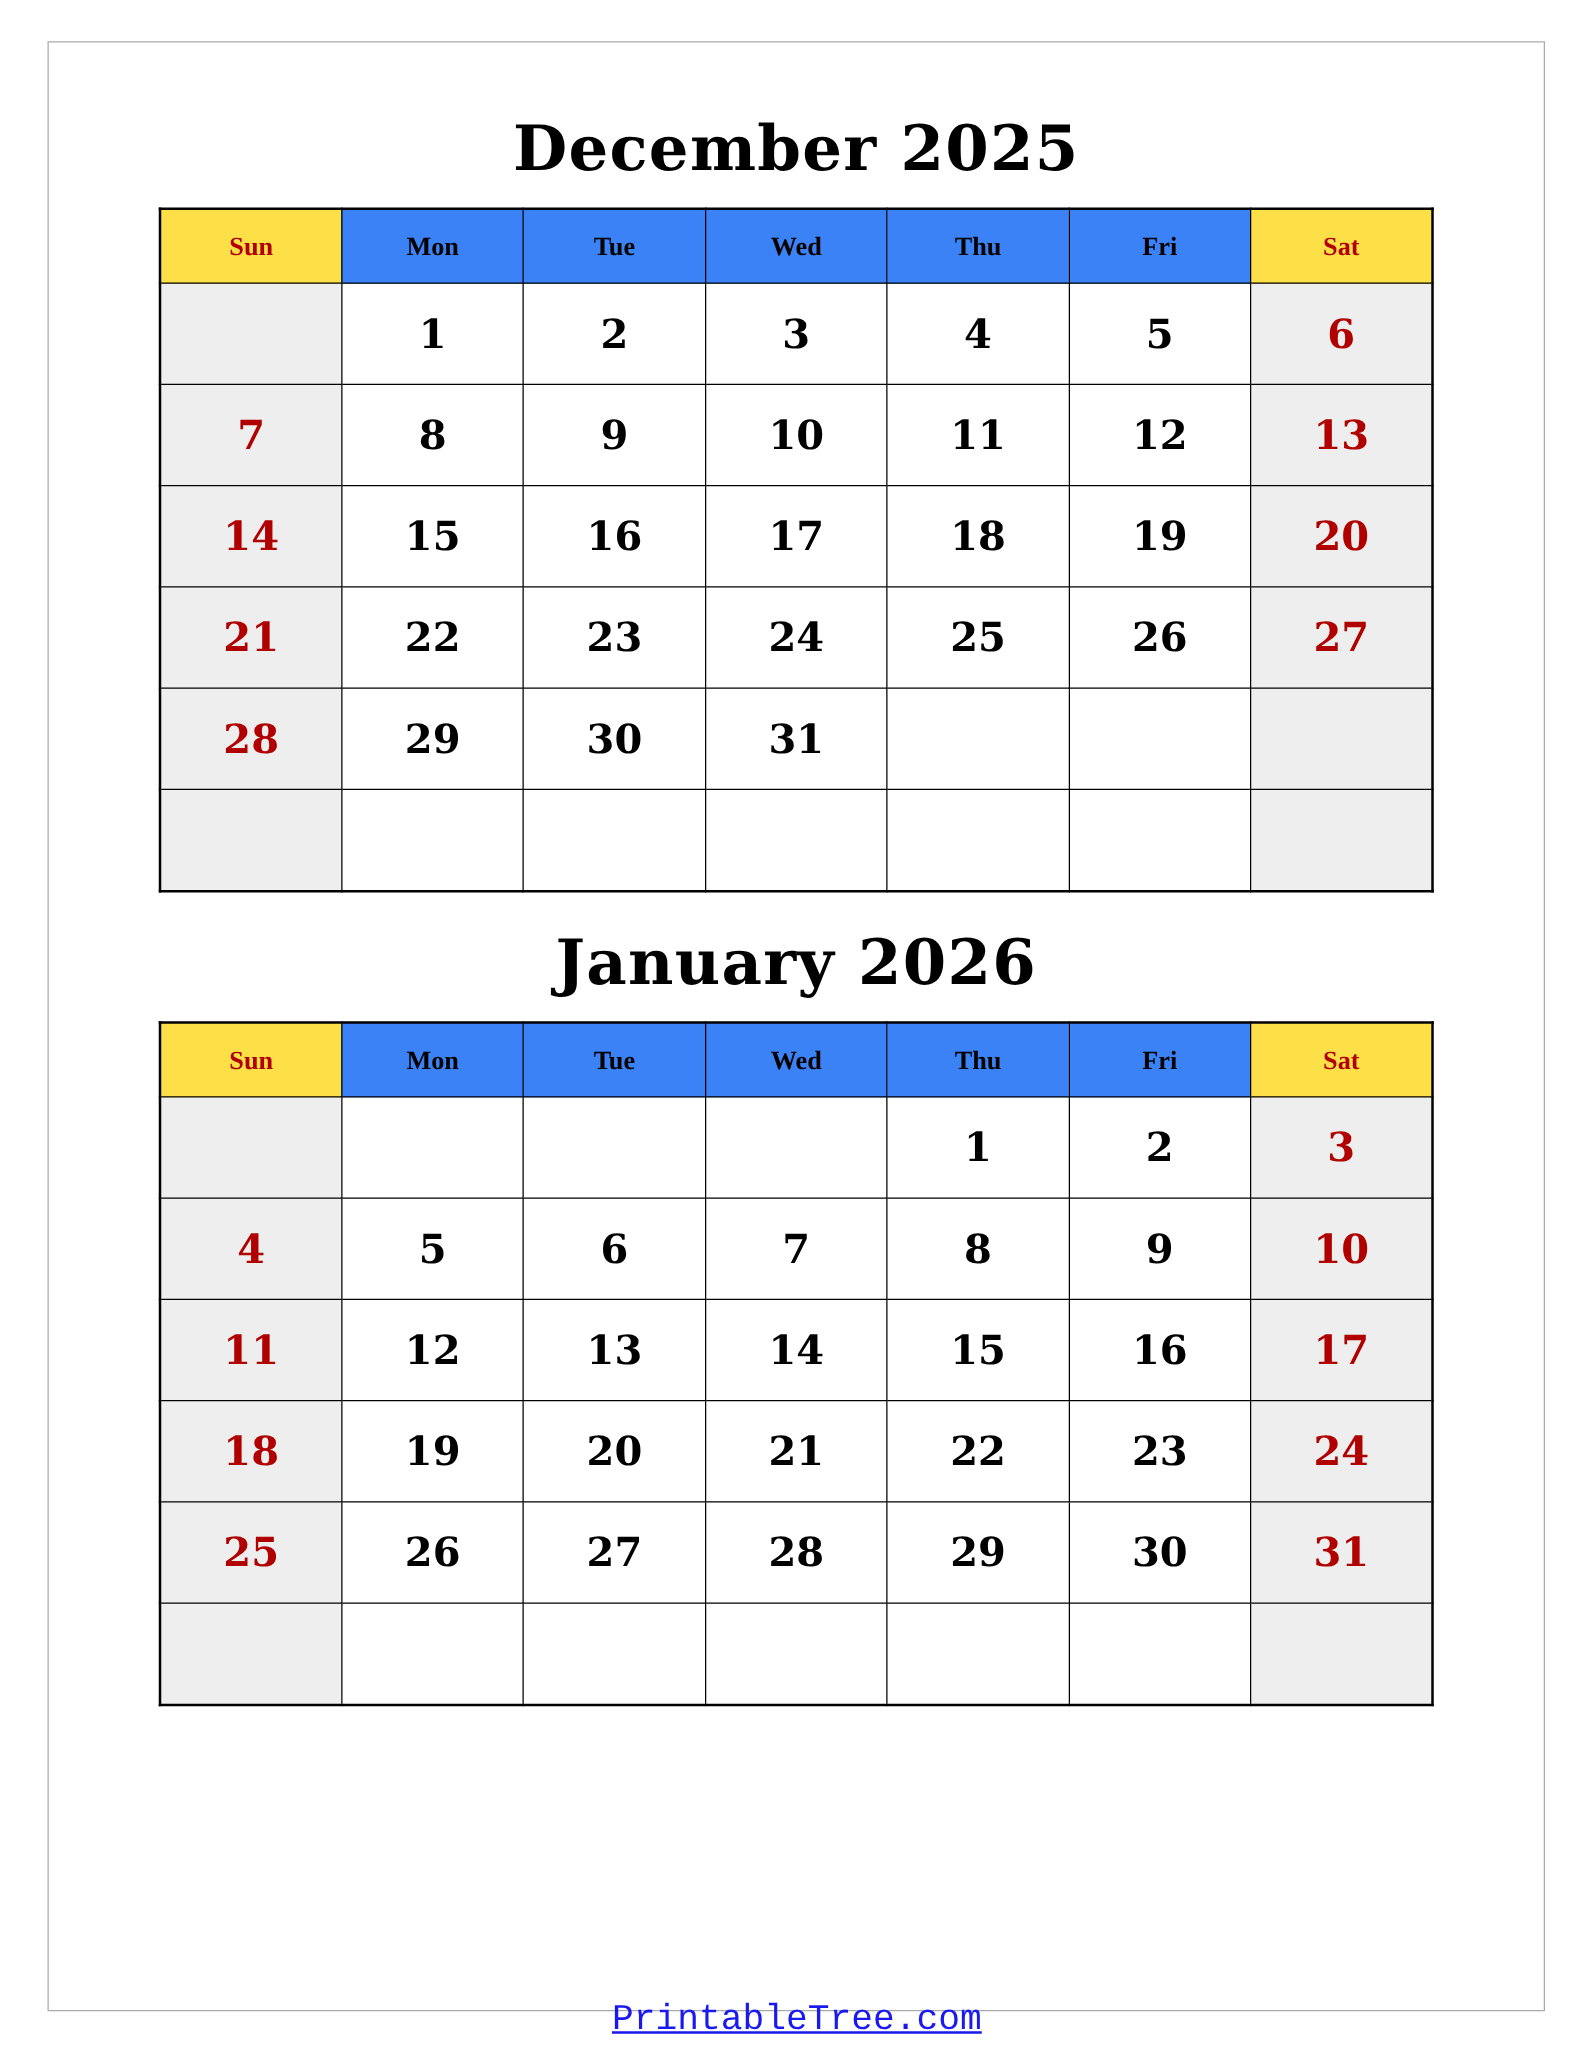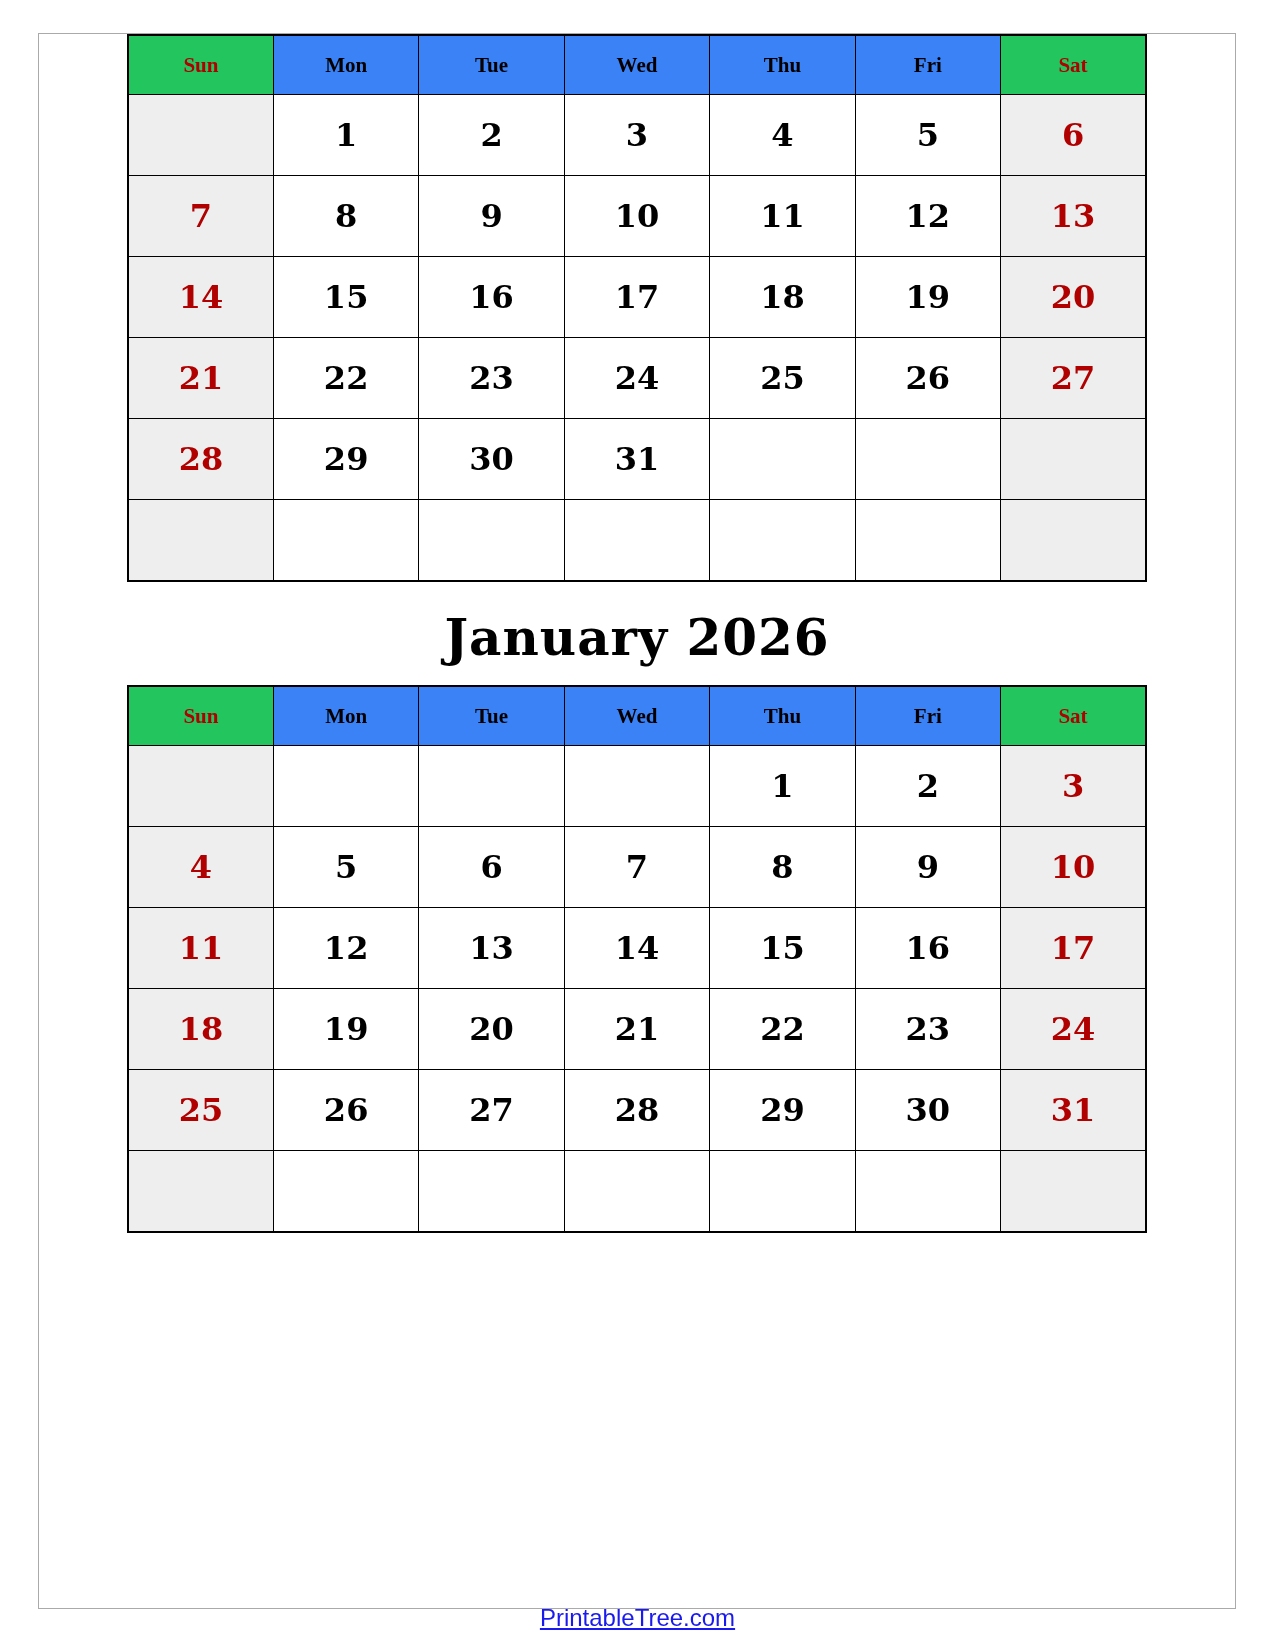--- a/index.html
+++ b/index.html
@@ -59,21 +59,21 @@
     border: 1px solid #000000;
     height: 58px;
     text-align: center;
     vertical-align: middle;
     font-family: "Liberation Serif", serif;
     font-weight: bold;
     font-size: 21px;
     padding: 0;
   }
   th.wk-sun, th.wk-sat {
-    background: #22c55e;
+    background: #fde047;
     color: #b00000;
   }
   th.wk-wd {
     background: #3b82f6;
     color: #000000;
   }
   td.weekend {
     background: #eeeeee;
     color: #b00000;
   }
@@ -88,32 +88,33 @@
     background: #ffffff;
   }
   .footer {
     position: absolute;
     left: 0;
     right: 0;
     bottom: 18px;
     text-align: center;
   }
   .footer a {
-    font-family: Liberation Sans, sans-serif;
-    font-size: 24px;
+    font-family: Liberation Mono, monospace;
+    font-size: 29px;
     color: #1a1aee;
     text-decoration: underline;
   }
 </style>
 </head>
 <body>
 
 <div class="page-frame">
 
   <div class="month-block">
+    <div class="month-title" id="dec-title">December 2025</div>
     <table class="cal">
       <thead>
         <tr>
           <th class="wk-sun">Sun</th>
           <th class="wk-wd">Mon</th>
           <th class="wk-wd">Tue</th>
           <th class="wk-wd">Wed</th>
           <th class="wk-wd">Thu</th>
           <th class="wk-wd">Fri</th>
           <th class="wk-sat">Sat</th>

